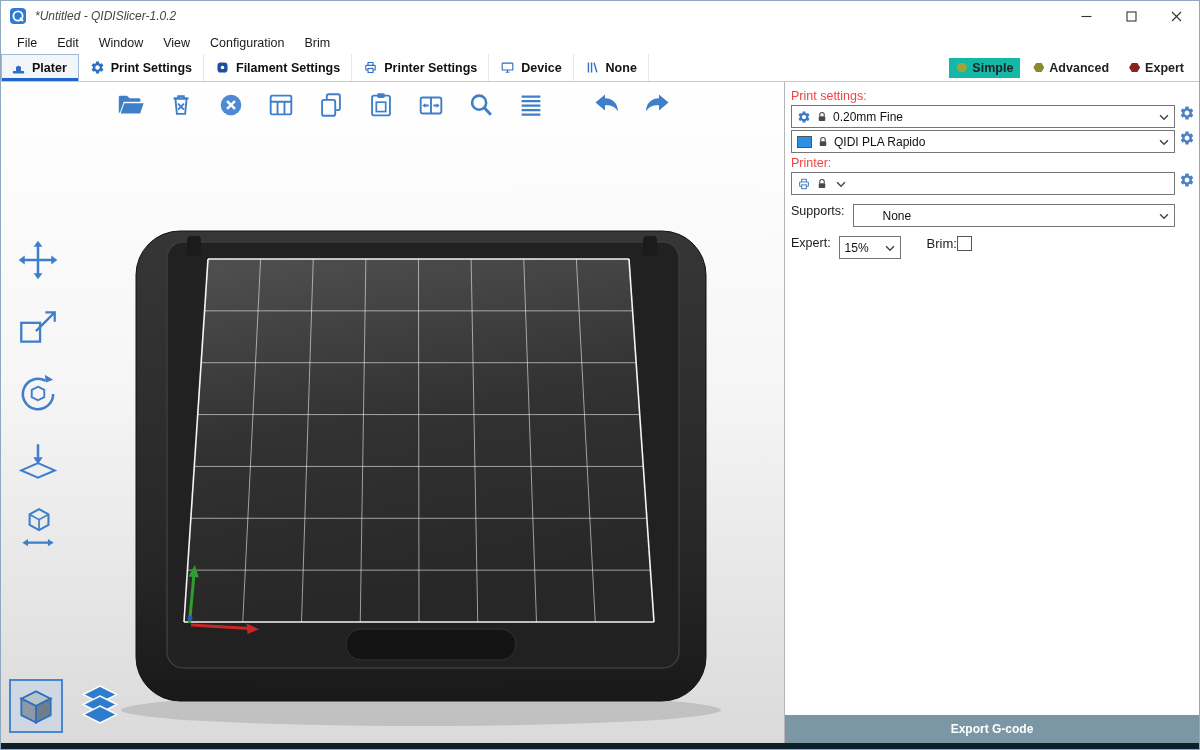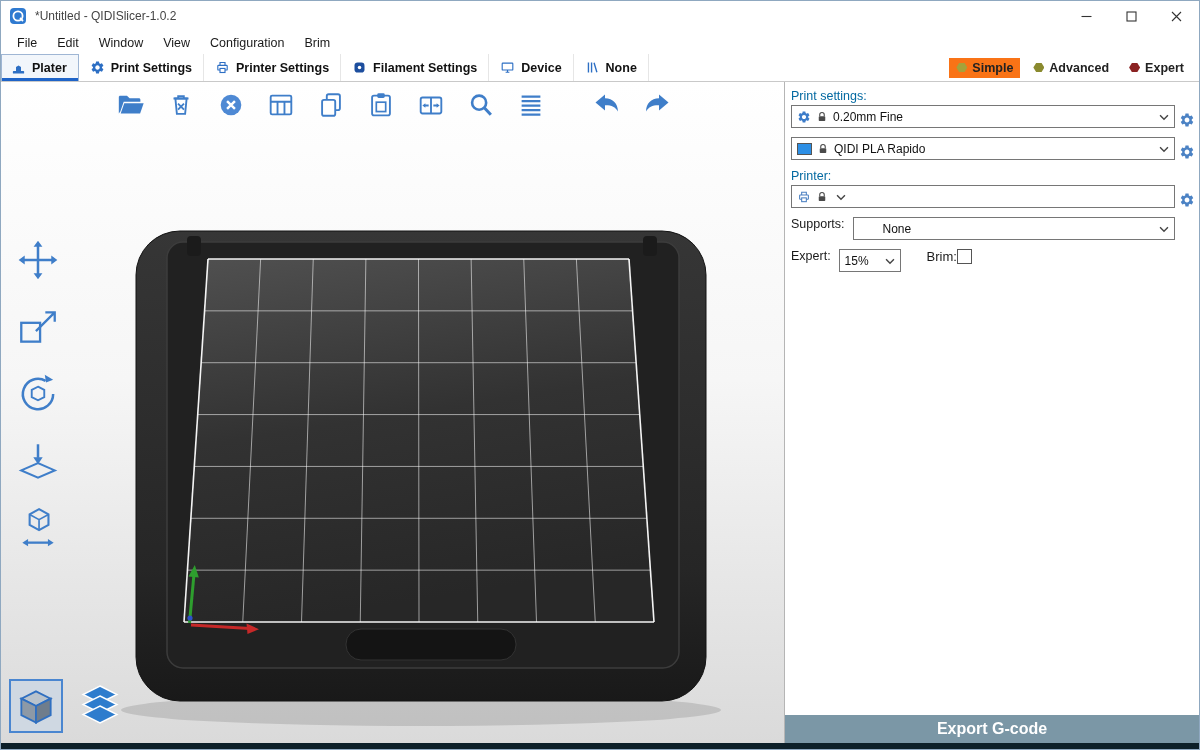--- a/index.html
+++ b/index.html
@@ -1,40 +1,40 @@
 <!DOCTYPE html>
 <html><head>
 <meta charset="utf-8">
 <style>
   html,body{margin:0;padding:0;}
   body{width:1200px;height:750px;font-family:"Liberation Sans",sans-serif;font-size:12px;color:#1a1a1a;background:#fff;}
   .window{position:relative;width:1200px;height:750px;border:1px solid #8fa8c0;box-sizing:border-box;overflow:hidden;background:#fff;}
 
   
-  .titlebar{position:absolute;top:0;left:0;right:0;height:30px;background:#fff;display:flex;align-items:center;}
+  .titlebar{position:absolute;top:0;left:0;right:0;height:30px;background:#fff;display:flex;align-items:center;font-style:italic;}
   .app-icon{width:18px;height:18px;margin-left:8px;display:flex;align-items:center;justify-content:center;}
   .title-text{margin-left:8px;color:#444;font-size:12px;}
   .win-controls{position:absolute;right:0;top:0;height:30px;display:flex;}
   .win-btn{width:45px;height:30px;display:flex;align-items:center;justify-content:center;color:#333;}
   .win-btn svg{display:block;}
 
   
   .menubar{position:absolute;top:30px;left:0;right:0;height:23px;background:#fff;display:flex;align-items:center;padding-left:6px;}
   .menu-item{padding:3px 10px;font-size:12.5px;color:#1a1a1a;cursor:default;}
 
   
   .tabbar{position:absolute;top:53px;left:0;right:0;height:28px;background:#fff;border-bottom:1px solid #c9c9c9;display:flex;align-items:stretch;box-sizing:border-box;}
   .tab{display:flex;align-items:center;gap:6px;padding:0 11px;font-weight:700;font-size:12.5px;color:#111;border-right:1px solid #e6e6e6;cursor:default;}
   .tab:first-child{border-left:1px solid #e6e6e6;padding-left:9px;}
   .tab.selected{background:#f2f6fb;border-top:1px solid #9fb6d4;border-left:1px solid #9fb6d4;border-right:1px solid #9fb6d4;box-shadow:inset 0 -3px 0 #1f64c8;}
   .tab .ticon{width:15px;height:15px;display:flex;align-items:center;justify-content:center;color:#2d6fc4;}
   .tab .ticon.dark{color:#1d4e9e;}
   .modes{margin-left:auto;display:flex;align-items:center;gap:6px;padding-right:8px;}
   .mode{display:flex;align-items:center;gap:5px;padding:3px 7px;font-weight:600;color:#222;cursor:default;font-size:12.5px;}
-  .mode.selected{background:#f97316;font-weight:700;}
+  .mode.selected{background:#14b8a6;font-weight:700;}
   .hexdot{width:11px;height:10px;clip-path:polygon(25% 5%,75% 5%,100% 50%,75% 95%,25% 95%,0 50%);background:#999;}
 
   
   .main{position:absolute;top:81px;left:0;right:0;bottom:0;}
   .viewport{position:absolute;top:0;left:0;width:785px;bottom:6px;background:linear-gradient(180deg,#ffffff 0%,#f6f6f6 45%,#dadada 100%);overflow:hidden;}
   .bed-svg{position:absolute;inset:0;width:785px;height:669px;}
 
   
   .top-toolbar{position:absolute;top:5px;left:50%;transform:translateX(-50%);display:flex;align-items:center;gap:14px;}
   .tt-btn{width:36px;height:36px;display:flex;align-items:center;justify-content:center;color:#3f7ec9;}
@@ -44,35 +44,35 @@
   .left-toolbar{position:absolute;left:10px;top:153px;display:flex;flex-direction:column;gap:17px;}
   .lt-btn{width:54px;height:50px;display:flex;align-items:center;justify-content:center;color:#3f7ec9;}
 
   
   .view-toolbar{position:absolute;left:8px;bottom:10px;display:flex;gap:10px;align-items:flex-end;}
   .view-btn{width:54px;height:54px;display:flex;align-items:center;justify-content:center;}
   .view-btn.selected{border:2px solid #4a86d0;background:#cfd8e2;box-sizing:border-box;}
 
   
   .sidebar{position:absolute;top:0;right:0;width:415px;bottom:6px;background:#fff;border-left:1px solid #b5b5b5;box-sizing:border-box;padding:4px 0 0 6px;}
-  .sb-label{font-size:12.5px;color:#0369a1;margin:3px 0 2px 0;}
-  .combo-row{display:flex;align-items:flex-end;margin-bottom:9px;}
+  .sb-label{font-size:12.5px;color:#ef4444;margin:3px 0 2px 0;}
+  .combo-row{display:flex;align-items:flex-start;margin-bottom:2px;}
   .combo{flex:1;height:23px;border:1px solid #767676;background:#fff;display:flex;align-items:center;padding:0 2px 0 5px;gap:5px;box-sizing:border-box;}
   .combo .ctext{flex:1;font-size:12px;color:#111;white-space:nowrap;overflow:hidden;}
   .combo .chev{width:16px;height:16px;color:#444;display:flex;align-items:center;justify-content:center;}
   .combo .cicon{display:flex;align-items:center;justify-content:center;}
   .gear-btn{width:24px;display:flex;align-items:center;justify-content:center;color:#4b82c4;}
   .swatch{width:15px;height:12px;border:1px solid #555;box-sizing:border-box;}
   .opt-row{display:flex;align-items:flex-start;margin-top:9px;margin-right:24px;}
   .opt-row .sb-inline{font-size:12.5px;margin-right:8px;}
   .combo.small{flex:0 0 62px;}
   .combo.supports{flex:1;}
   .brim-label{margin-left:26px;font-size:13px;}
   .checkbox{width:13px;height:13px;border:1px solid #555;background:#fff;}
-  .export-btn{position:absolute;left:0;right:0;bottom:0;height:28px;border:none;color:#fff;font-weight:700;font-size:16px;font-family:"Liberation Sans",sans-serif;cursor:pointer;}
+  .export-btn{position:absolute;left:0;right:0;bottom:0;height:28px;border:none;color:#fff;font-weight:700;font-size:12px;font-family:"Liberation Sans",sans-serif;cursor:pointer;}
 
   .bottom-strip{position:absolute;left:0;right:0;bottom:0;height:6px;background:#0d2029;}
 </style>
 </head>
 <body>
 
 <svg width="0" height="0" style="position:absolute">
   <defs>
     <symbol id="i-gear" viewBox="0 0 24 24">
         <path fill="currentColor" d="M19.14 12.94c.04-.3.06-.61.06-.94 0-.32-.02-.64-.07-.94l2.03-1.58c.18-.14.23-.41.12-.61l-1.92-3.32c-.12-.22-.37-.29-.59-.22l-2.39.96c-.5-.38-1.03-.7-1.62-.94L14.4 2.81c-.04-.24-.24-.41-.48-.41h-3.84c-.24 0-.43.17-.47.41l-.36 2.54c-.59.24-1.13.57-1.62.94l-2.39-.96c-.22-.08-.47 0-.59.22L2.74 8.87c-.12.21-.08.47.12.61l2.03 1.58c-.05.3-.09.63-.09.94s.02.64.07.94l-2.03 1.58c-.18.14-.23.41-.12.61l1.92 3.32c.12.22.37.29.59.22l2.39-.96c.5.38 1.03.7 1.62.94l.36 2.54c.05.24.24.41.48.41h3.84c.24 0 .44-.17.47-.41l.36-2.54c.59-.24 1.13-.56 1.62-.94l2.39.96c.22.08.47 0 .59-.22l1.92-3.32c.12-.22.07-.47-.12-.61l-2.01-1.58zM12 15.6c-1.98 0-3.6-1.62-3.6-3.6s1.62-3.6 3.6-3.6 3.6 1.62 3.6 3.6-1.62 3.6-3.6 3.6z"></path>
@@ -243,34 +243,34 @@
     </div>
     <div class="tab">
       <span class="ticon">
           <svg width="15" height="15">
             <use href="#i-gear"></use>
           </svg>
         </span>
       <span>Print Settings</span>
     </div>
     <div class="tab">
+      <span class="ticon dark">
+          <svg width="15" height="15">
+            <use href="#i-spool"></use>
+          </svg>
+        </span>
+      <span>Filament Settings</span>
+    </div>
+    <div class="tab">
       <span class="ticon">
           <svg width="15" height="15">
             <use href="#i-printer-sm"></use>
           </svg>
         </span>
       <span>Printer Settings</span>
-    </div>
-    <div class="tab">
-      <span class="ticon dark">
-          <svg width="15" height="15">
-            <use href="#i-spool"></use>
-          </svg>
-        </span>
-      <span>Filament Settings</span>
     </div>
     <div class="tab">
       <span class="ticon">
           <svg width="15" height="15">
             <use href="#i-device"></use>
           </svg>
         </span>
       <span>Device</span>
     </div>
     <div class="tab">

